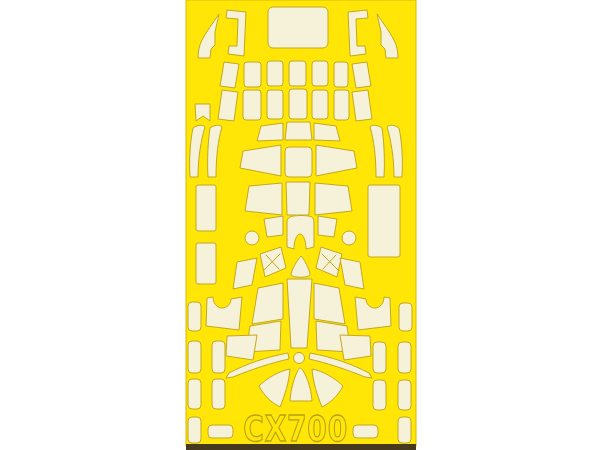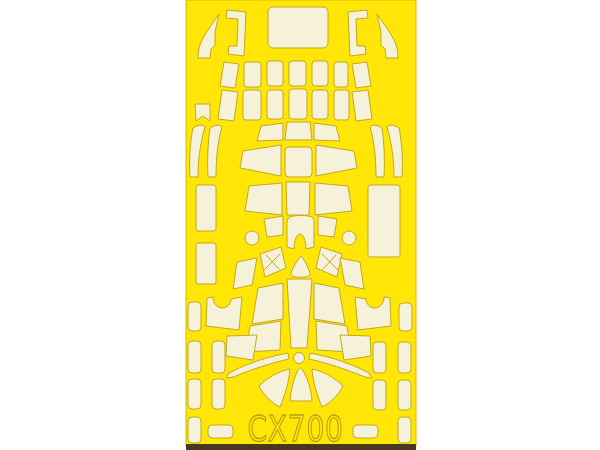--- a/index.html
+++ b/index.html
@@ -2,21 +2,21 @@
 <html><head>
 <meta charset="utf-8">
 <style>
   html, body { margin: 0; padding: 0; }
   body {
     width: 600px; height: 450px;
     background: #ffffff;
     overflow: hidden;
     font-family: "DejaVu Sans", "Liberation Sans", sans-serif;
   }
-  .stage { width: 600px; height: 450px; position: relative; }
+  .stage { width: 600px; height: 450px; position: relative; font-weight: bold; }
   svg { display: block; width: 600px; height: 450px; }
   text.product-code {
     font-family: "DejaVu Sans", "Liberation Sans", sans-serif;
     font-size: 36px;
     letter-spacing: 1px;
   }
 </style>
 </head>
 <body>
 

